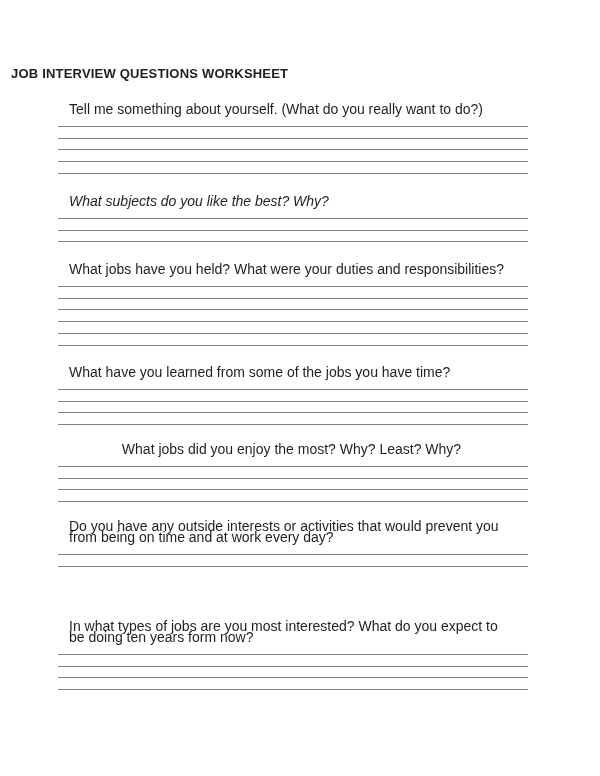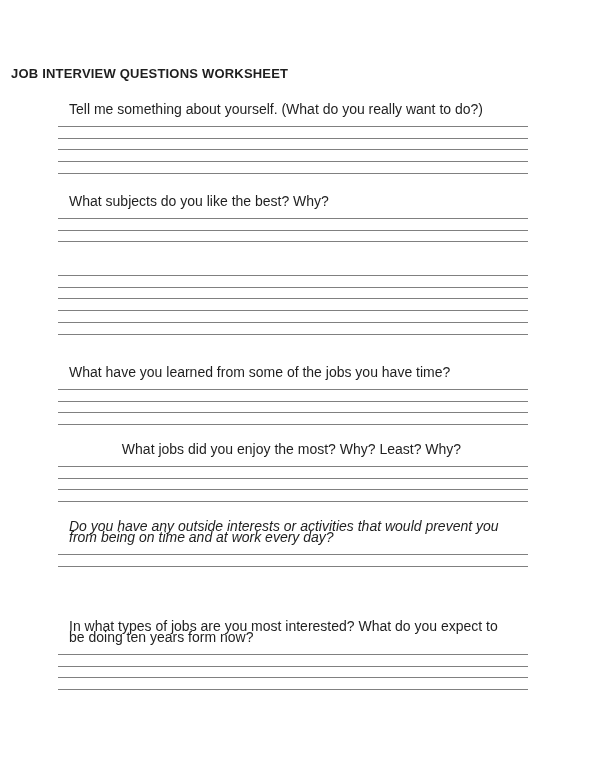--- a/index.html
+++ b/index.html
@@ -31,25 +31,25 @@
     line-height: 10px;
     letter-spacing: 0.2px;
     white-space: nowrap;
   }
   .section {
     position: absolute;
     left: 0;
     width: 470px;
   }
   .s1 { top: 104px; }
-  .s2 { top: 196px; }
+  .s2 { top: 196px; font-style: italic; }
   .s3 { top: 264px; }
   .s4 { top: 367px; }
   .s5 { top: 444px; text-align: center; }
-  .s6 { top: 521px; font-style: italic; }
+  .s6 { top: 521px; }
   .s7 { top: 589px; margin-top: 32px; }
   .question {
     padding-left: 11px;
     font-size: 14px;
     line-height: 11px;
     max-width: 445px;
   }
   .answer-lines { width: 470px; }
   .answer-line {
     height: 10.8px;
@@ -77,20 +77,21 @@
     <div class="section s2">
       <div class="question">What subjects do you like the best? Why?</div>
       <div class="answer-lines">
           <div class="answer-line"></div>
           <div class="answer-line"></div>
           <div class="answer-line"></div>
         </div>
     </div>
 
     <div class="section s3">
+      <div class="question">What jobs have you held? What were your duties and responsibilities?</div>
       <div class="answer-lines">
           <div class="answer-line"></div>
           <div class="answer-line"></div>
           <div class="answer-line"></div>
           <div class="answer-line"></div>
           <div class="answer-line"></div>
           <div class="answer-line"></div>
         </div>
     </div>
 

